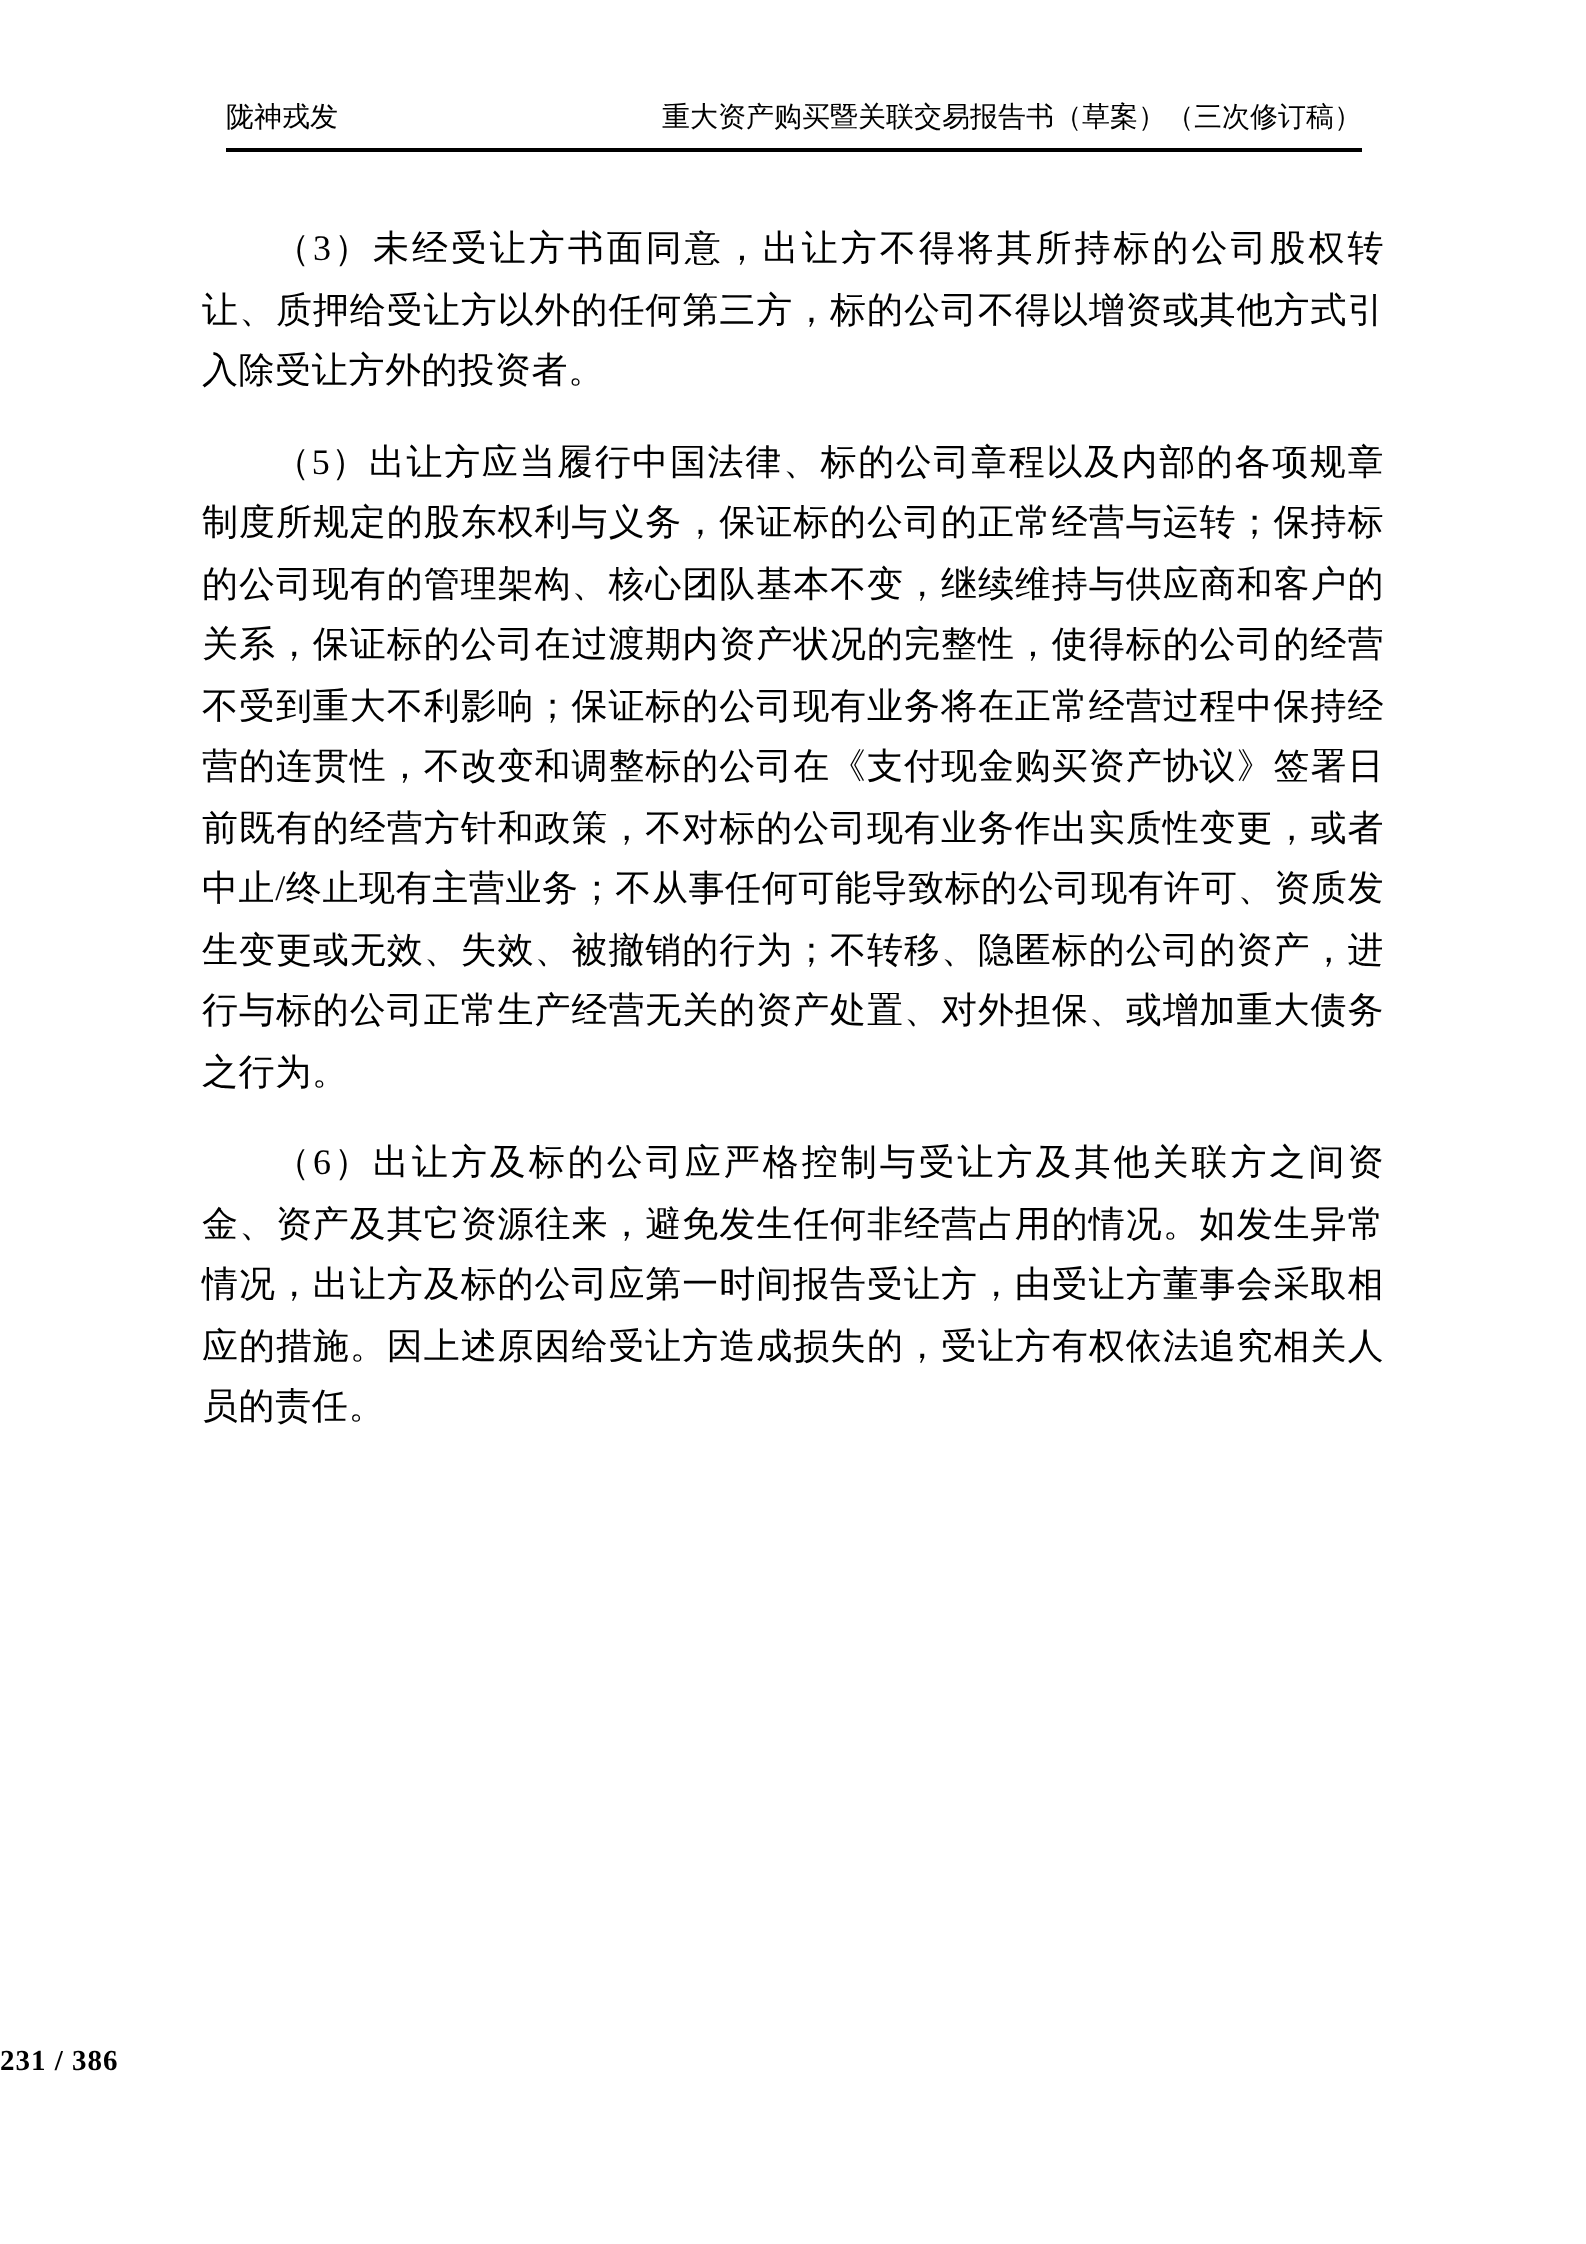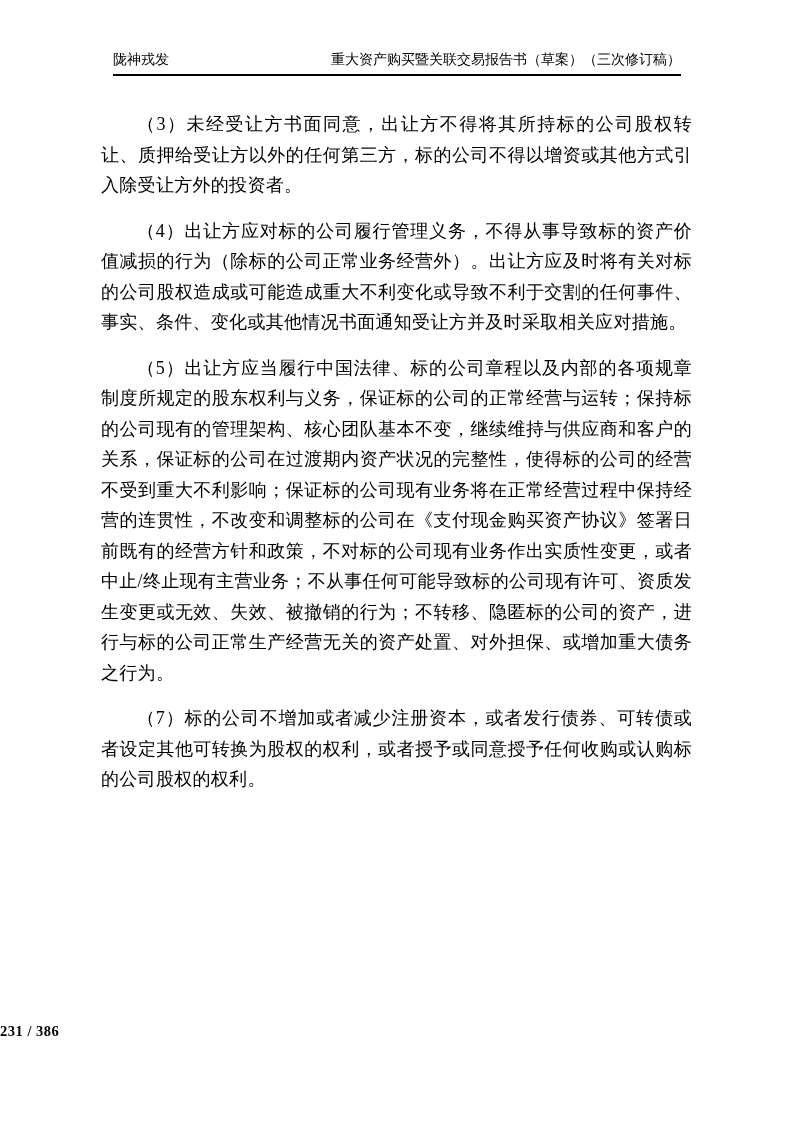--- a/index.html
+++ b/index.html
@@ -61,22 +61,21 @@
 
 <div class="page">
 
   <div class="header">
     <span class="hdr-left">陇神戎发</span>
     <span class="hdr-right">重大资产购买暨关联交易报告书（草案）（三次修订稿）</span>
   </div>
 
   <div class="content">
     <p class="para">（3）未经受让方书面同意，出让方不得将其所持标的公司股权转让、质押给受让方以外的任何第三方，标的公司不得以增资或其他方式引入除受让方外的投资者。</p>
-    <p class="para">（4）出让方应对标的公司履行管理义务，不得从事导致标的资产价值减损的行为（除标的公司正常业务经营外）。出让方应及时将有关对标的公司股权造成或可能造成重大不利变化或导致不利于交割的任何事件、事实、条件、变化或其他情况书面通知受让方并及时采取相关应对措施。</p>
     <p class="para">（5）出让方应当履行中国法律、标的公司章程以及内部的各项规章制度所规定的股东权利与义务，保证标的公司的正常经营与运转；保持标的公司现有的管理架构、核心团队基本不变，继续维持与供应商和客户的关系，保证标的公司在过渡期内资产状况的完整性，使得标的公司的经营不受到重大不利影响；保证标的公司现有业务将在正常经营过程中保持经营的连贯性，不改变和调整标的公司在《支付现金购买资产协议》签署日前既有的经营方针和政策，不对标的公司现有业务作出实质性变更，或者中止/终止现有主营业务；不从事任何可能导致标的公司现有许可、资质发生变更或无效、失效、被撤销的行为；不转移、隐匿标的公司的资产，进行与标的公司正常生产经营无关的资产处置、对外担保、或增加重大债务之行为。</p>
-    <p class="para">（7）标的公司不增加或者减少注册资本，或者发行债券、可转债或者设定其他可转换为股权的权利，或者授予或同意授予任何收购或认购标的公司股权的权利。</p>
+    <p class="para">（6）出让方及标的公司应严格控制与受让方及其他关联方之间资金、资产及其它资源往来，避免发生任何非经营占用的情况。如发生异常情况，出让方及标的公司应第一时间报告受让方，由受让方董事会采取相应的措施。因上述原因给受让方造成损失的，受让方有权依法追究相关人员的责任。</p>
   </div>
 
   <div class="footer">
     <span>231 / 386</span>
   </div>
 
 </div>
 
 </body></html>

